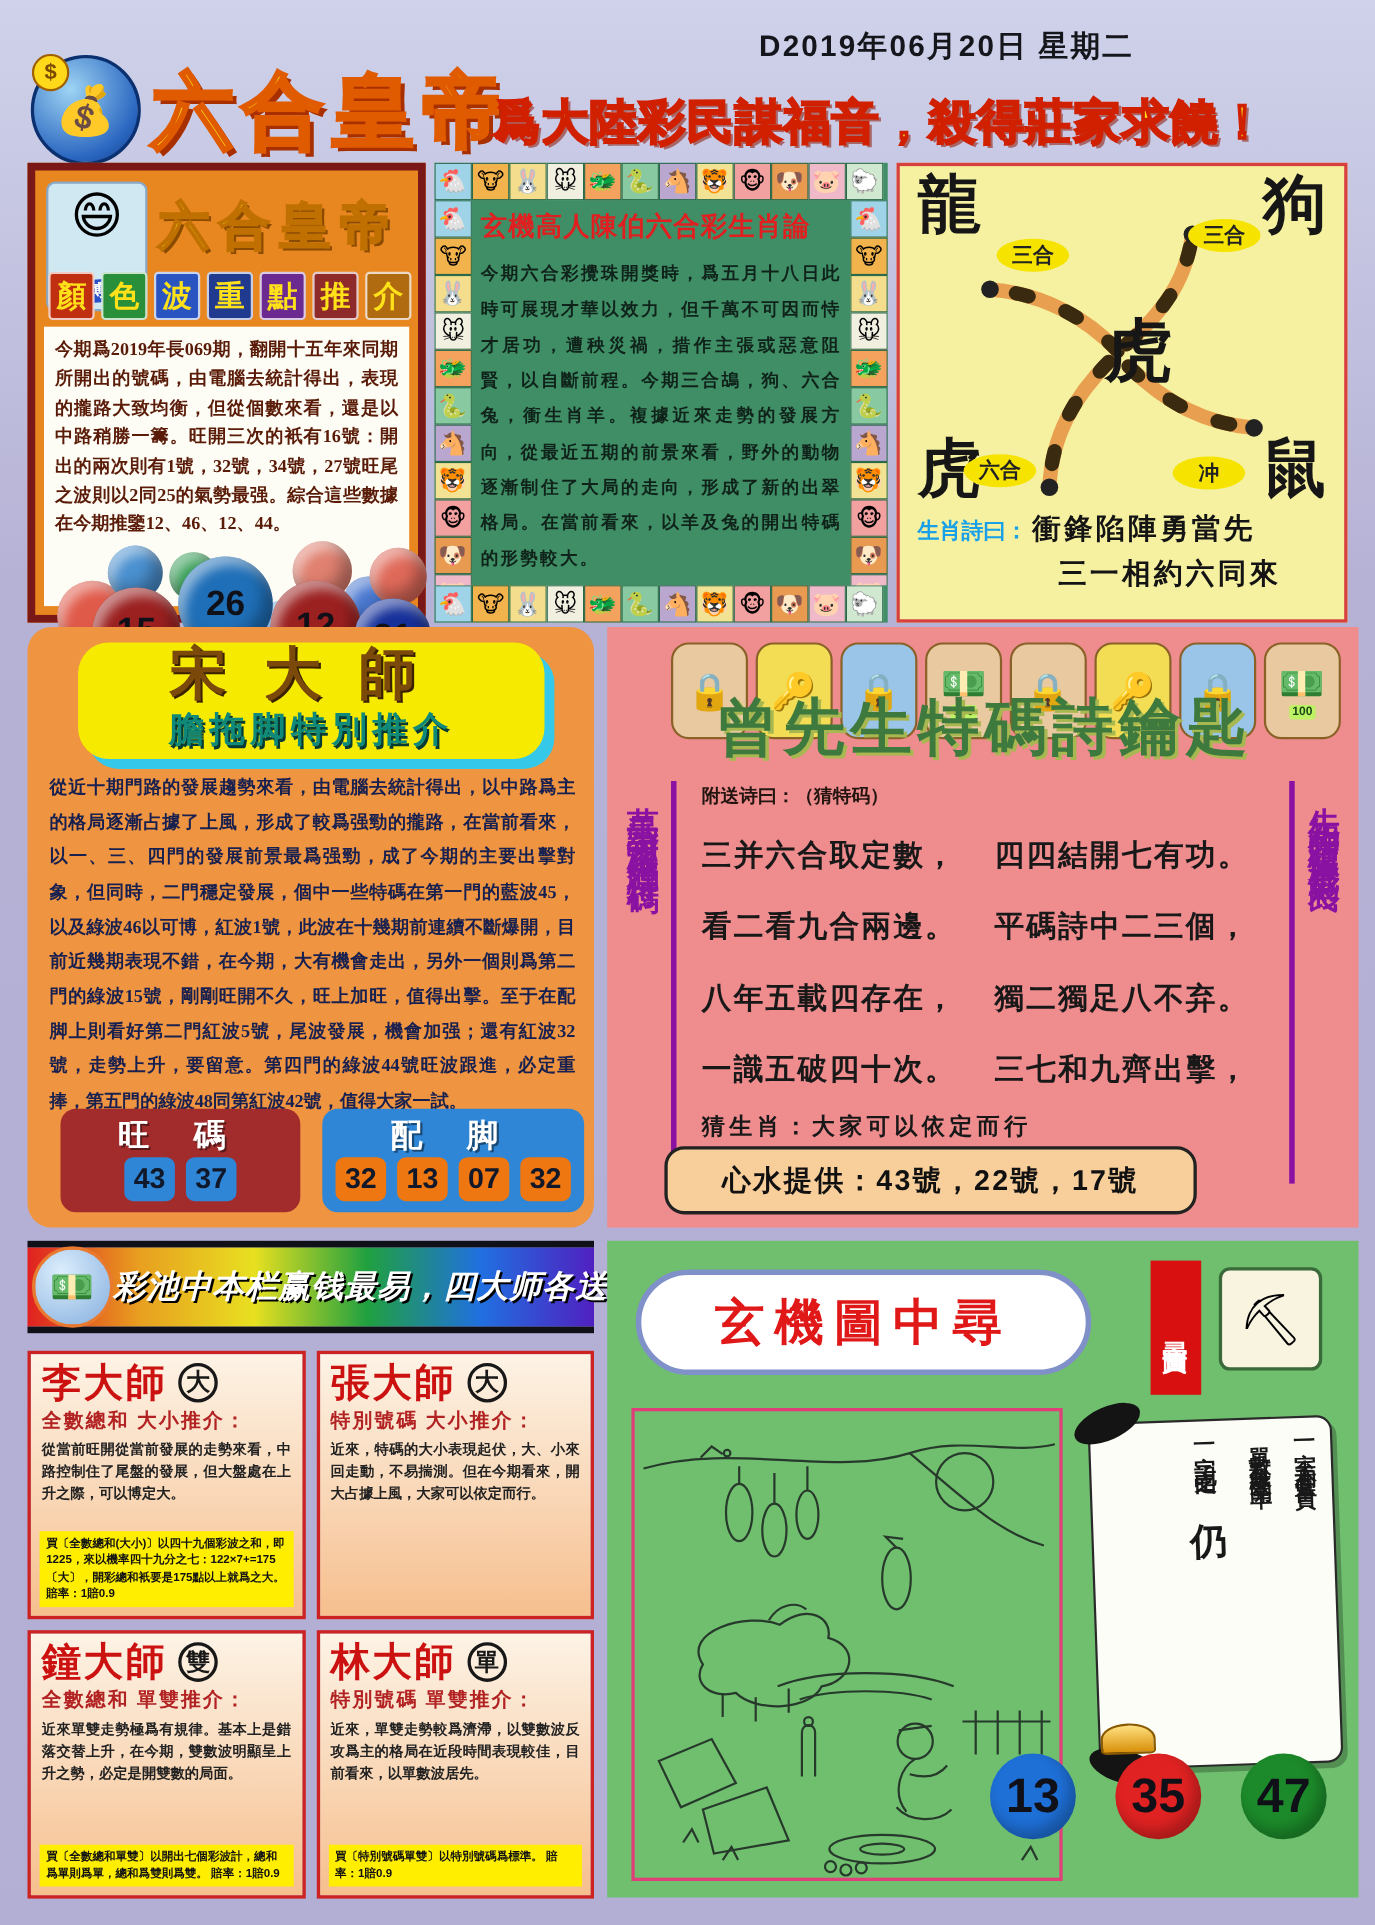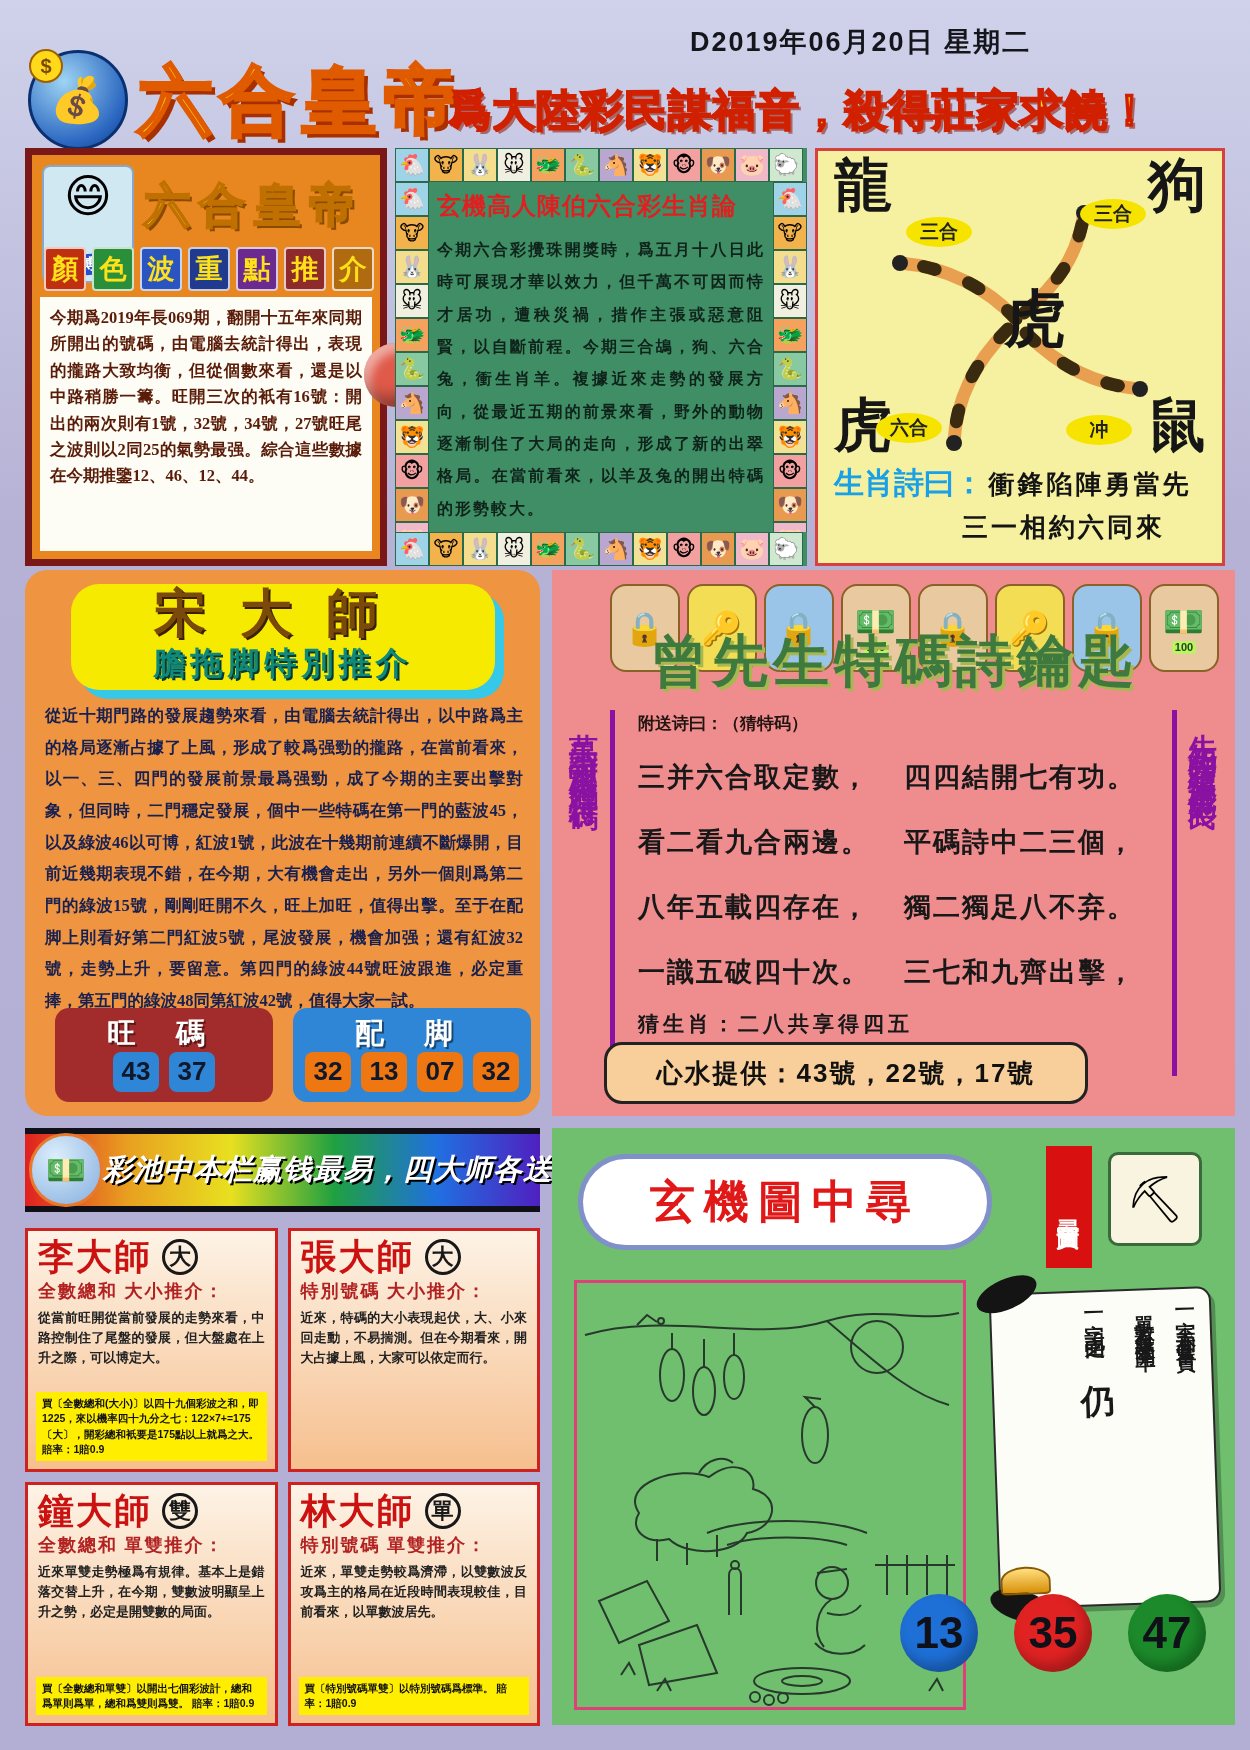--- a/index.html
+++ b/index.html
@@ -26,21 +26,21 @@
   .panelA{left:25px;top:148px;width:362px;height:418px;background:#e8871f;border:7px solid #7a1818;box-sizing:border-box;}
   .mascot{left:10px;top:10px;width:92px;height:118px;background:#cfe8f2;border:2px solid #89a8c8;border-radius:8px;
         display:flex;flex-direction:column;align-items:center;justify-content:space-between;padding:6px 0;box-sizing:border-box;}
   .mascot .face{font-size:46px;line-height:1;}
   .mascot .mname{background:#2a50c8;color:#fff;font-size:15px;font-weight:900;padding:1px 7px;border-radius:4px;transform:rotate(-4deg);}
   .aTitle{left:112px;top:20px;font-size:46px;font-weight:900;color:#ffe11a;letter-spacing:9px;
         -webkit-text-stroke:2px #c07000;text-shadow:3px 3px 0 #8a4a00;}
   .aSubRow{left:12px;top:92px;width:330px;display:flex;gap:6px;}
   .aSubRow .chbox{width:40px;height:40px;border:2px solid rgba(255,255,255,.75);border-radius:4px;
         display:flex;align-items:center;justify-content:center;font-size:27px;font-weight:900;color:#ffe11a;}
-  .aWhite{left:8px;top:142px;width:332px;height:254px;background:#fdfdf6;display:flex;padding:8px 10px;box-sizing:border-box;}
+  .aWhite{left:8px;top:142px;width:332px;height:254px;background:#fdfdf6;display:flex;flex-direction:column;padding:8px 10px;box-sizing:border-box;}
   .aBody{font-size:16.5px;font-weight:700;color:#5a1c08;line-height:1.6;text-align:justify;}
   .aBalls{position:relative;flex:1;min-height:120px;}
   .ball{position:absolute;border-radius:50%;
         box-shadow:inset -8px -10px 14px rgba(0,0,0,.35),inset 6px 8px 10px rgba(255,255,255,.5);
         display:flex;align-items:center;justify-content:center;}
   .ball span{font-size:32px;font-weight:900;color:#101018;}
 
   
   .panelB{left:395px;top:148px;width:412px;height:418px;background:#3f8e66;}
   .strip{position:absolute;display:flex;overflow:hidden;}
@@ -52,21 +52,21 @@
   .bTitle{font-size:24px;font-weight:900;color:#e02020;letter-spacing:1px;}
   .bBody{margin-top:12px;font-size:16px;font-weight:700;color:#0f231a;line-height:2.02;letter-spacing:2px;text-align:justify;}
 
   
   .panelC{left:815px;top:148px;width:410px;height:418px;background:#f6f1a0;border:3px solid #d84040;box-sizing:border-box;}
   .cCorner{font-size:58px;font-weight:900;color:#161616;line-height:1;}
   .oval{position:absolute;width:66px;height:30px;background:#f6e400;border-radius:50%;
         display:flex;align-items:center;justify-content:center;font-size:19px;font-weight:900;color:#222;}
   .cCenter{font-size:62px;font-weight:900;color:#161616;}
   .cPoemRow{left:16px;right:16px;bottom:8px;height:92px;}
-  .cPoemLabel{color:#18a0e8;font-size:30px;font-weight:900;}
+  .cPoemLabel{color:#18a0e8;font-size:20px;font-weight:900;}
   .cPoemLine{font-size:26px;font-weight:700;color:#141414;letter-spacing:3px;}
 
   
   .panelD{left:25px;top:570px;width:515px;height:546px;background:#ef9440;border-radius:22px;}
   .dTitleBox{left:46px;top:14px;width:424px;height:106px;background:#f6ea00;border-radius:28px;
         box-shadow:9px 9px 0 #35c8e8;display:flex;flex-direction:column;align-items:center;justify-content:center;}
   .dName{font-size:52px;font-weight:900;color:#7b4a0a;letter-spacing:34px;line-height:1;text-shadow:2px 2px 0 #3a2200;}
   .dSub{font-size:32px;font-weight:900;color:#0f8a7a;letter-spacing:5px;text-shadow:2px 2px 0 #083a34;margin-top:2px;}
   .dBody{left:20px;top:130px;width:478px;font-size:16.5px;font-weight:700;color:#182050;line-height:1.92;text-align:justify;}
   .numBox{position:absolute;bottom:14px;height:94px;border-radius:14px;display:flex;flex-direction:column;
@@ -387,21 +387,21 @@
             <div>一識五破四十次。</div>
           </div>
         <div class="poemCol serif">
 
         <div>四四結開七有功。</div>
             <div>平碼詩中二三個，</div>
             <div>獨二獨足八不弃。</div>
             <div>三七和九齊出擊，</div>
           </div>
       </div>
-      <div class="guess serif">猜生肖：二八共享得四五</div>
+      <div class="guess serif">猜生肖：大家可以依定而行</div>
       <div class="guess serif" style="margin-top:8px;">猜：机会一六有大把</div>
     </div>
     <div class="abs tipBox">心水提供：43號，22號，17號</div>
   </div>
 
   <div class="abs banner">
     <div class="coinCircle">💵</div>
     <div class="bannerText">彩池中本栏赢钱最易，四大师各送礼一份</div>
     <div class="coinCircle">💵</div>
   </div>

